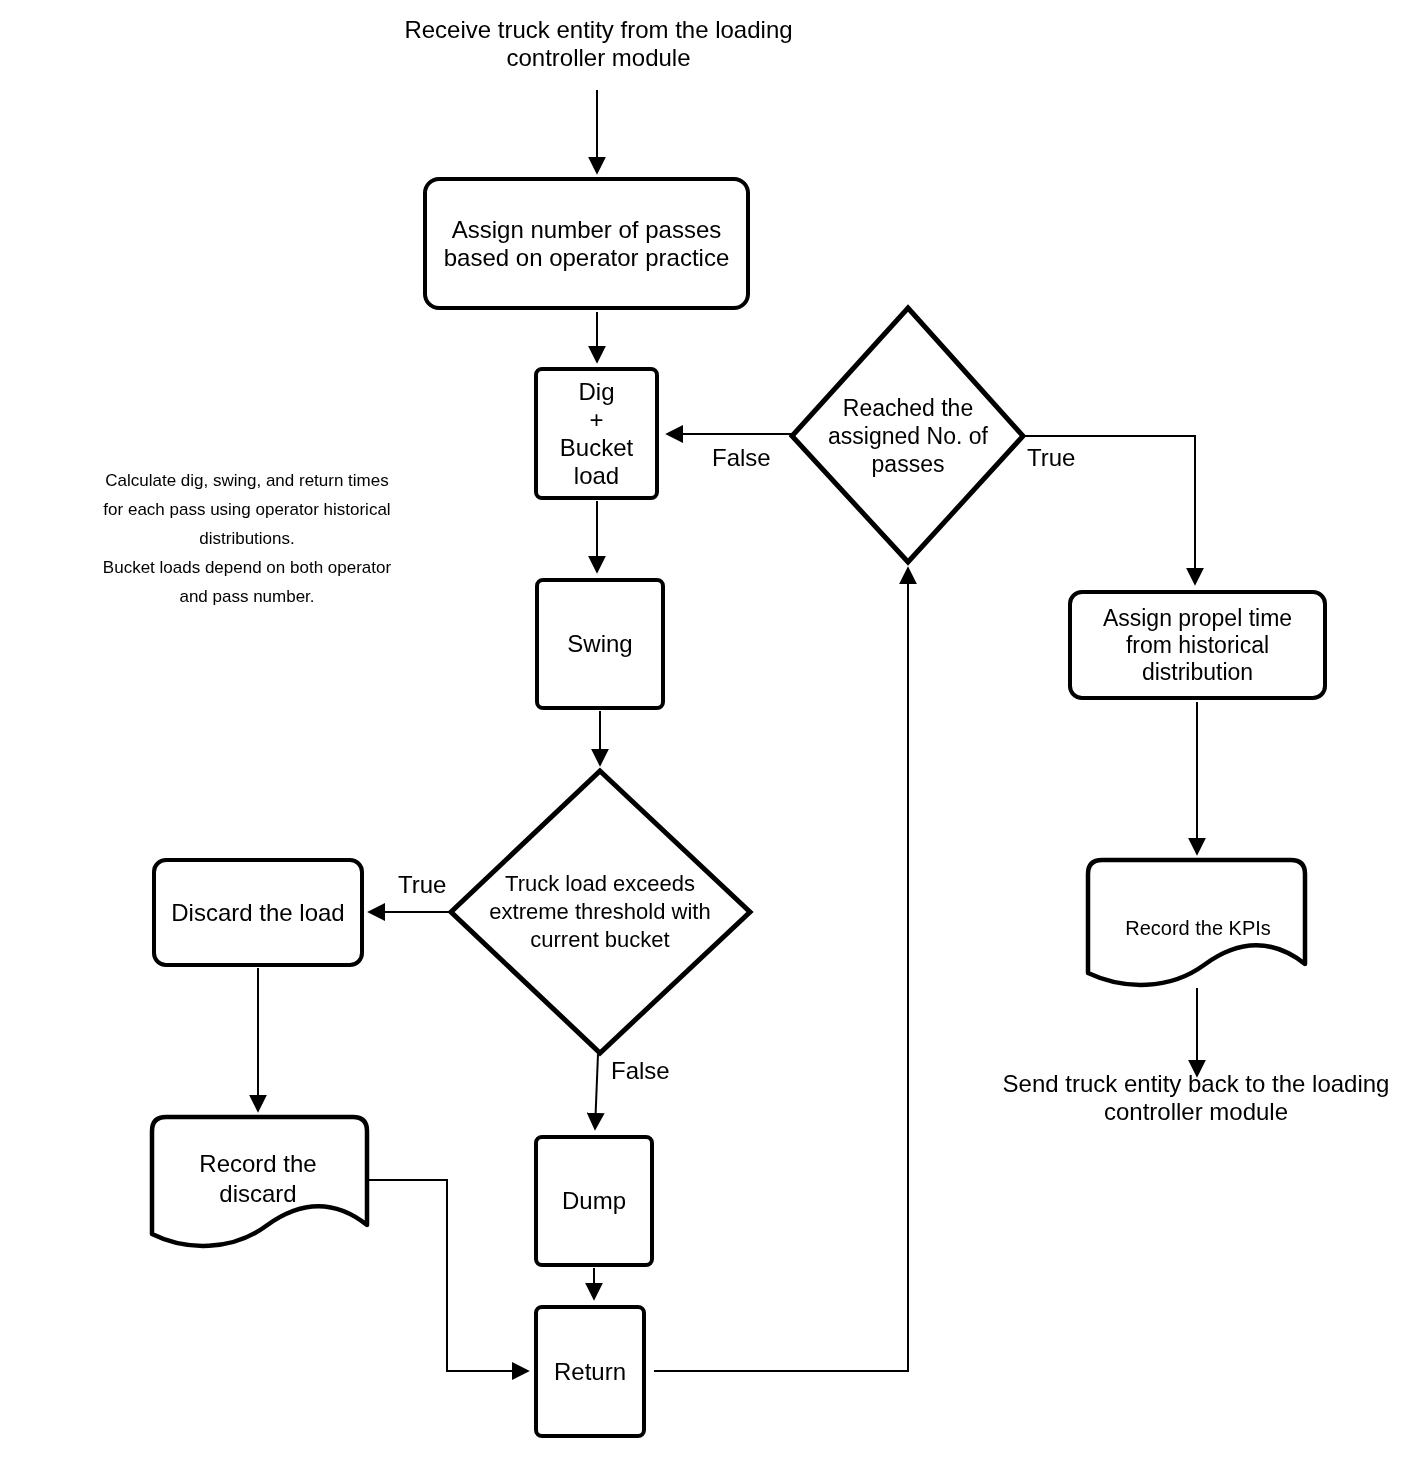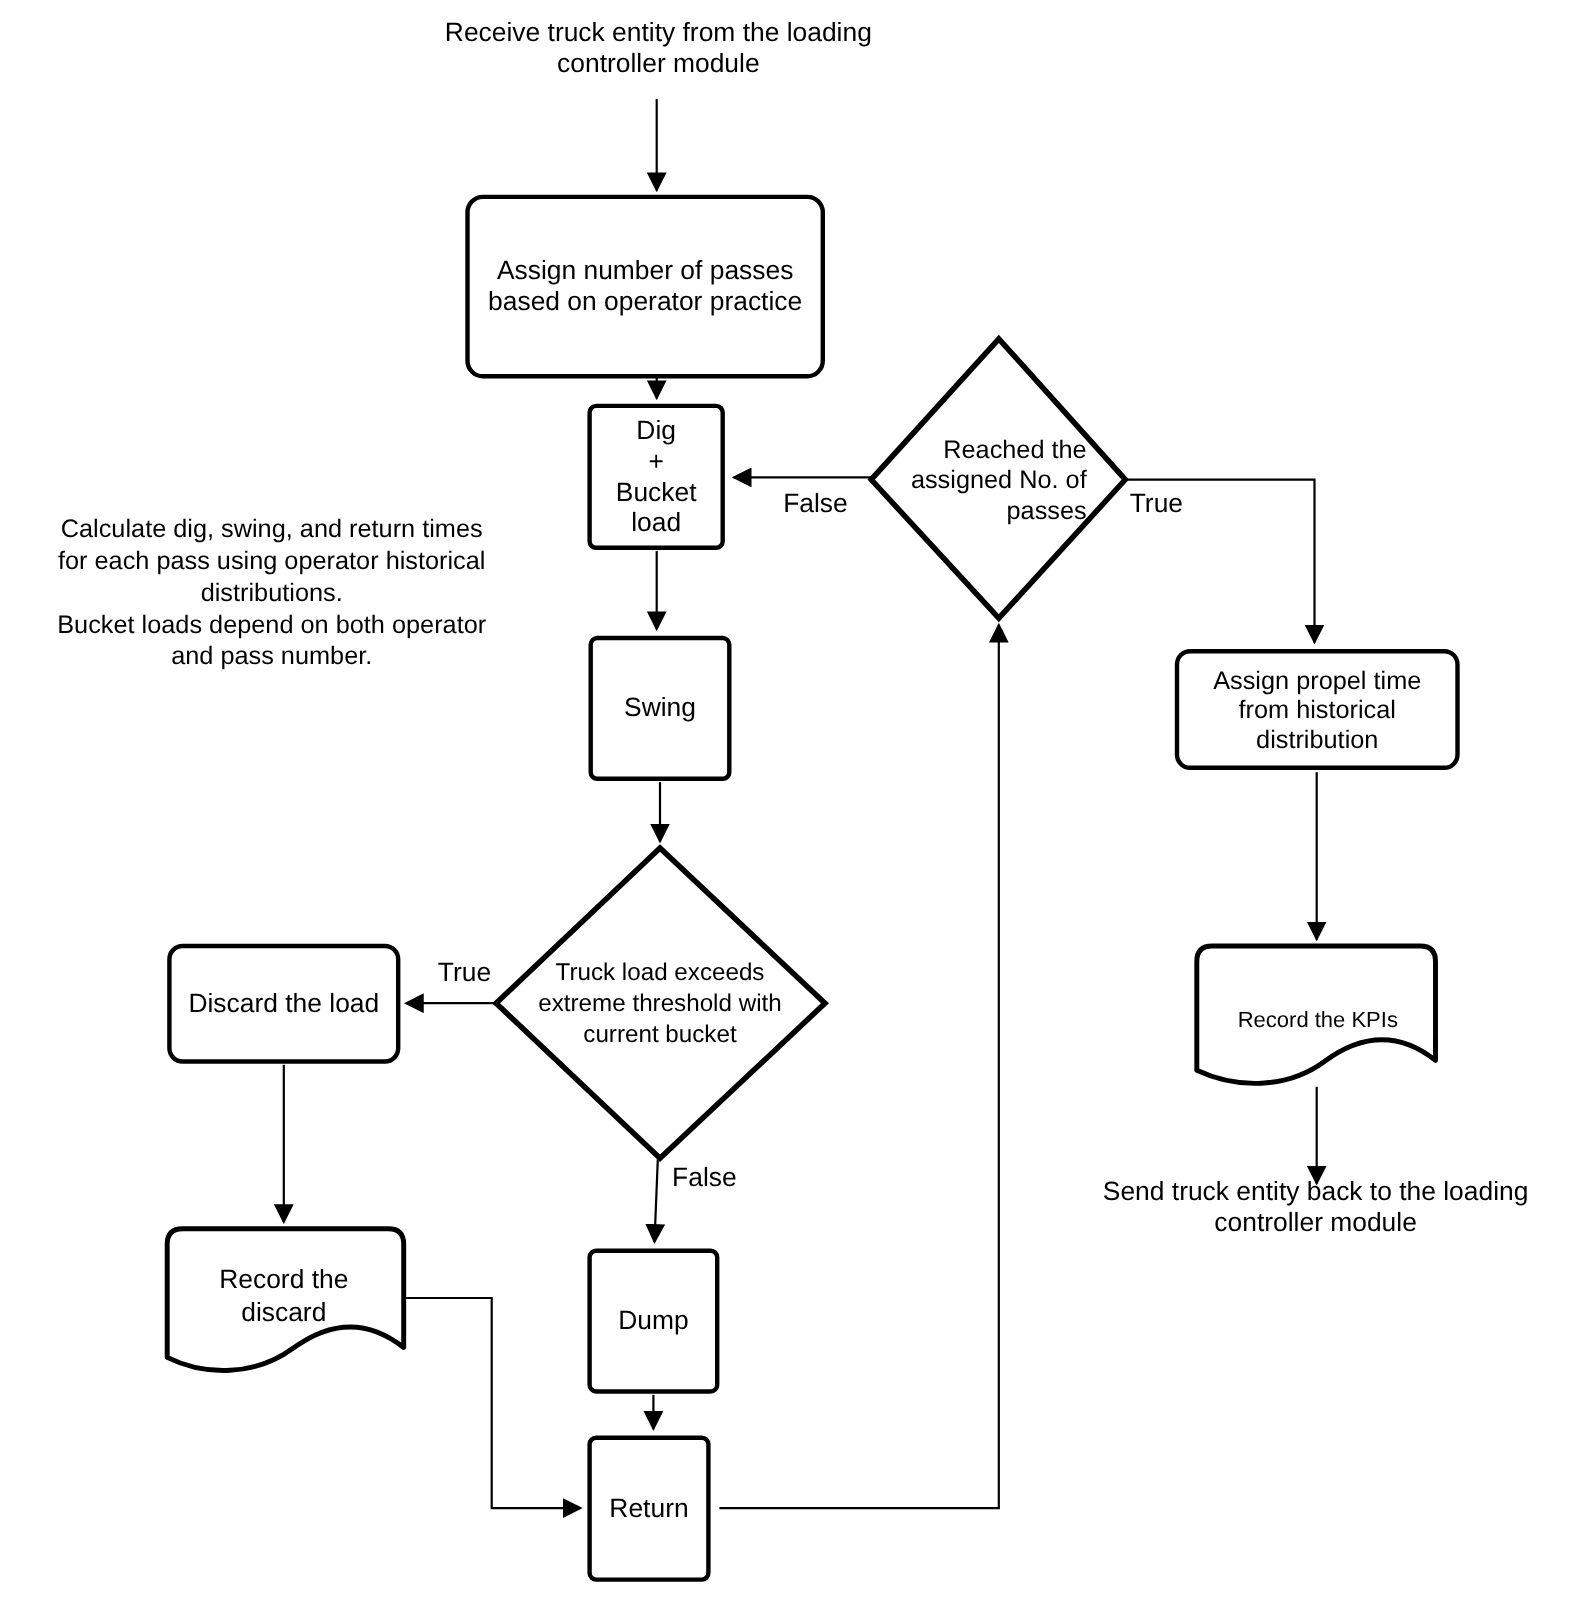--- a/index.html
+++ b/index.html
@@ -36,51 +36,51 @@
     text-align: center;
     white-space: pre-line;
     font-size: 24px;
     line-height: 28px;
   }
   .sq { border-radius: 8px; }
   .freetext {
     position: absolute;
     text-align: center;
     white-space: pre-line;
-    font-size: 23px;
+    font-size: 17px;
     line-height: 29px;
   }
   .overlay {
     position: absolute;
     text-align: center;
     white-space: pre-line;
     display: flex;
     align-items: center;
     justify-content: center;
   }
   .edgelabel {
     position: absolute;
     font-size: 24px;
     white-space: nowrap;
   }
 
   
-  #n-assign-passes { left: 423px; top: 177px; width: 327px; height: 167px; }
+  #n-assign-passes { left: 423px; top: 177px; width: 327px; height: 133px; }
   #n-dig          { left: 534px; top: 367px; width: 125px; height: 133px; line-height: 28px; }
   #n-swing        { left: 535px; top: 578px; width: 130px; height: 132px; }
   #n-discard      { left: 152px; top: 858px; width: 212px; height: 109px; border-radius: 14px; }
   #n-dump         { left: 534px; top: 1135px; width: 120px; height: 132px; }
   #n-return       { left: 534px; top: 1305px; width: 112px; height: 133px; }
   #n-propel       { left: 1068px; top: 590px; width: 259px; height: 110px; border-radius: 14px; font-size: 23px; line-height: 27px; }
 
   #t-start    { left: 326px; top: 16px;  width: 545px; font-size: 24px; line-height: 28px; }
   #t-sidenote { left: 22px;  top: 466px; width: 450px; }
   #t-end      { left: 960px; top: 1070px; width: 472px; font-size: 24px; line-height: 28px; }
 
-  #t-diamond1 { left: 794px; top: 392px; width: 228px; height: 88px; font-size: 23px; line-height: 28px; text-align: right; }
+  #t-diamond1 { left: 794px; top: 392px; width: 228px; height: 88px; font-size: 23px; line-height: 28px; }
   #t-diamond2 { left: 458px; top: 868px; width: 284px; height: 88px; font-size: 22px; line-height: 28px; }
   #t-doc1     { left: 158px; top: 1148px; width: 200px; height: 62px; font-size: 24px; line-height: 30px; }
   #t-doc2     { left: 1092px; top: 910px; width: 212px; height: 36px; font-size: 20px; line-height: 30px; text-align: right; }
 
   #l-true-exceeds  { left: 398px; top: 871px; }
   #l-false-exceeds { left: 611px; top: 1057px; }
   #l-false-reached { left: 712px; top: 444px; }
   #l-true-reached  { left: 1027px; top: 444px; }
 </style>
 </head>

